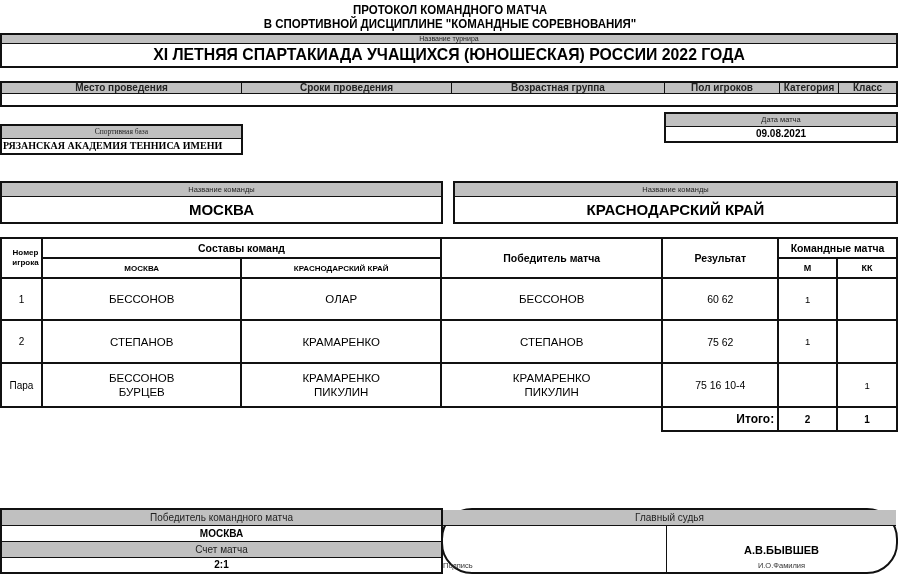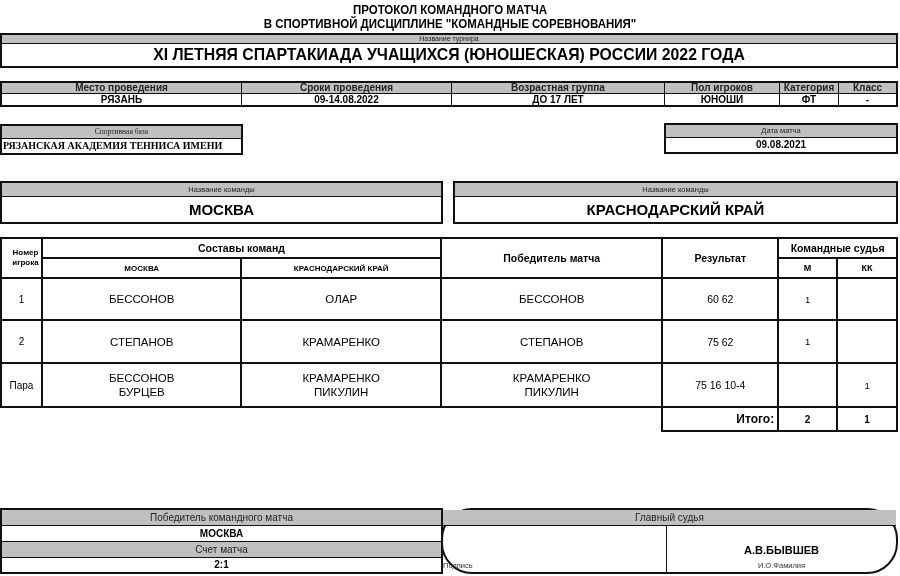--- a/index.html
+++ b/index.html
@@ -31,36 +31,28 @@
 
 <div class="box" style="left:0; top:81px; width:898px; height:26px;">
   <div class="grid-row lbl" style="height:11px; line-height:10px; font-size:10px;">
     <div style="width:240px;">Место проведения</div>
     <div style="width:210px;">Сроки проведения</div>
     <div style="width:213px;">Возрастная группа</div>
     <div style="width:115px;">Пол игроков</div>
     <div style="width:59px;">Категория</div>
     <div style="flex:1;">Класс</div>
   </div>
-  <div class="grid-row val" style="height:11px; line-height:11px; font-size:10px;">
-    <div style="width:240px;">РЯЗАНЬ</div>
-    <div style="width:210px;">09-14.08.2022</div>
-    <div style="width:213px;">ДО 17 ЛЕТ</div>
-    <div style="width:115px;">ЮНОШИ</div>
-    <div style="width:59px;">ФТ</div>
-    <div style="flex:1;">-</div>
-  </div>
 </div>
 
 <div class="box" style="left:0; top:124px; width:243px; height:31px;font-family:Liberation Serif, serif;">
   <div class="lbl" style="height:13px; line-height:12px; font-size:7.5px;">Спортивная база</div>
   <div class="val" style="font-size:10px; line-height:14px; text-align:left; padding-left:1px;">РЯЗАНСКАЯ АКАДЕМИЯ ТЕННИСА ИМЕНИ</div>
 </div>
 
-<div class="box" style="left:664px; top:123px; width:234px; height:31px;">
+<div class="box" style="left:664px; top:112px; width:234px; height:31px;">
   <div class="lbl" style="height:13px; line-height:12px; font-size:7.5px;">Дата матча</div>
   <div class="val" style="font-size:10px; line-height:14px;">09.08.2021</div>
 </div>
 
 <div class="box" style="left:0; top:181px; width:443px; height:43px;">
   <div class="lbl" style="height:14px; line-height:13px; font-size:7.5px;">Название команды</div>
   <div class="val" style="font-size:15px; line-height:26px;">МОСКВА</div>
 </div>
 <div class="box" style="left:453px; top:181px; width:445px; height:43px;">
   <div class="lbl" style="height:14px; line-height:13px; font-size:7.5px;">Название команды</div>
@@ -76,21 +68,21 @@
       <col style="width:116px">
       <col style="width:59px">
       <col style="width:60px">
   </colgroup>
   <tbody>
       <tr style="height:20px;">
     <td rowspan="2" class="th-small" style="font-size:8px; line-height:10px;padding-left:8px;">Номер игрока</td>
     <td colspan="2" class="th">Составы команд</td>
     <td rowspan="2" class="th">Победитель матча</td>
     <td rowspan="2" class="th">Результат</td>
-    <td colspan="2" class="th">Командные судья</td>
+    <td colspan="2" class="th">Командные матча</td>
   </tr>
   <tr style="height:20px;">
     <td class="th-small">МОСКВА</td>
     <td class="th-small">КРАСНОДАРСКИЙ КРАЙ</td>
     <td class="th-small" style="font-size:9px;">М</td>
     <td class="th-small" style="font-size:9px;">КК</td>
   </tr>
   <tr style="height:42px;">
     <td style="font-size:10px;">1</td>
     <td>БЕССОНОВ</td>

